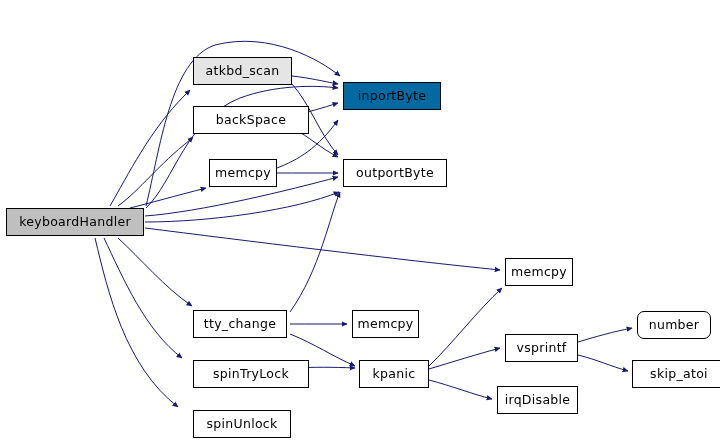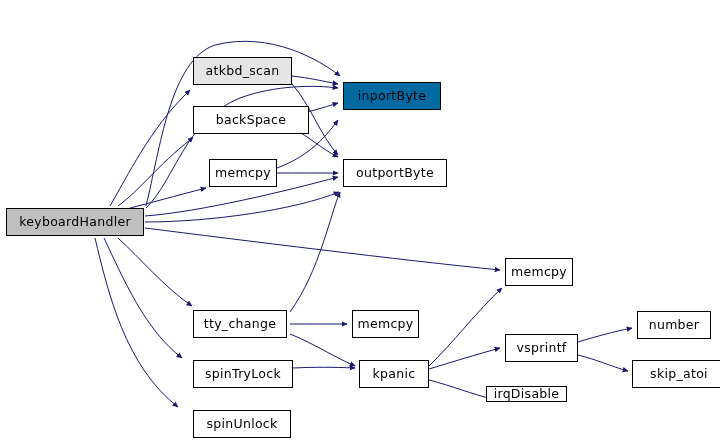--- a/index.html
+++ b/index.html
@@ -107,36 +107,36 @@
       </div>
       <div class="node" style="left: 505px; top: 258px; width: 68px; height: 28px; border-color: rgb(0, 0, 0); background: rgb(255, 255, 255);">
         <span class="node-label">memcpy</span>
       </div>
       <div class="node" style="left: 193px; top: 310px; width: 94px; height: 28px; border-color: rgb(0, 0, 0); background: rgb(255, 255, 255);">
         <span class="node-label">tty_change</span>
       </div>
       <div class="node" style="left: 352px; top: 310px; width: 67px; height: 28px; border-color: rgb(0, 0, 0); background: rgb(255, 255, 255);">
         <span class="node-label">memcpy</span>
       </div>
-      <div class="node" style="left: 637px; top: 311px; width: 74px; height: 28px; border-color: rgb(0, 0, 0); background: rgb(255, 255, 255);">
+      <div class="node" style="left: 637px; top: 311px; width: 74px; height: 28px; border-color: rgb(0, 0, 0); background: rgb(255, 255, 255); border-radius: 7px;">
         <span class="node-label">number</span>
       </div>
       <div class="node" style="left: 505px; top: 334px; width: 73px; height: 28px; border-color: rgb(0, 0, 0); background: rgb(255, 255, 255);">
         <span class="node-label">vsprintf</span>
       </div>
-      <div class="node" style="left: 193px; top: 360px; width: 100px; height: 28px; border-color: rgb(0, 0, 0); background: rgb(255, 255, 255); text-align: center;">
+      <div class="node" style="left: 193px; top: 360px; width: 116px; height: 28px; border-color: rgb(0, 0, 0); background: rgb(255, 255, 255); text-align: center;">
         <span class="node-label">spinTryLock</span>
       </div>
       <div class="node" style="left: 359px; top: 360px; width: 70px; height: 28px; border-color: rgb(0, 0, 0); background: rgb(255, 255, 255);">
         <span class="node-label">kpanic</span>
       </div>
       <div class="node" style="left: 632px; top: 360px; width: 94px; height: 28px; border-color: rgb(0, 0, 0); background: rgb(255, 255, 255);">
         <span class="node-label">skip_atoi</span>
       </div>
-      <div class="node" style="left: 486px; top: 386px; width: 81px; height: 16px; border-color: rgb(0, 0, 0); background: rgb(255, 255, 255);">
+      <div class="node" style="left: 497px; top: 386px; width: 81px; height: 28px; border-color: rgb(0, 0, 0); background: rgb(255, 255, 255);">
         <span class="node-label">irqDisable</span>
       </div>
       <div class="node" style="left: 193px; top: 410px; width: 98px; height: 28px; border-color: rgb(0, 0, 0); background: rgb(255, 255, 255);">
         <span class="node-label">spinUnlock</span>
       </div>
     </div>
 
 </div>
 
 </body></html>

